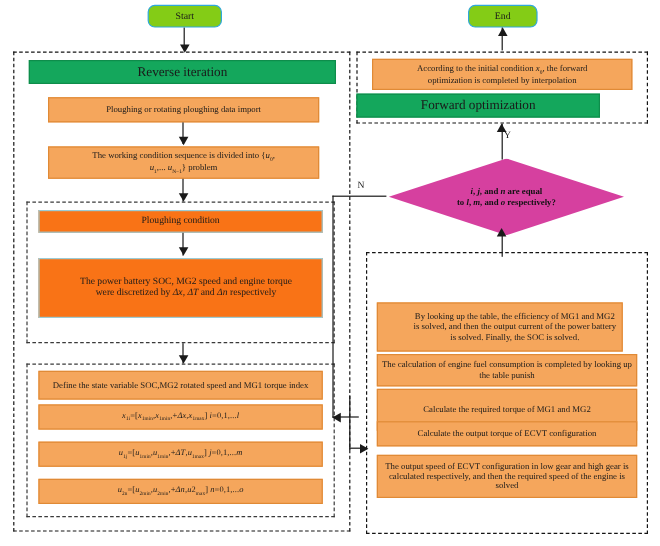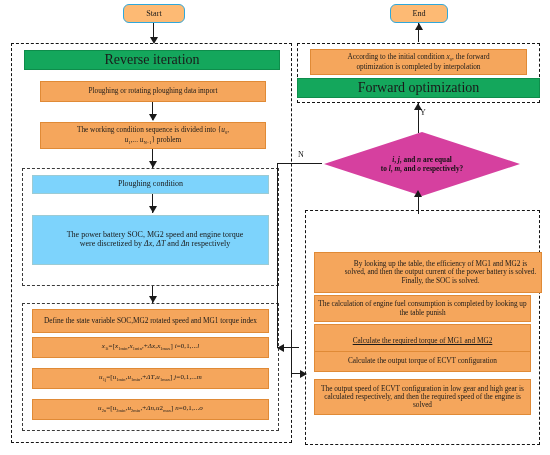--- a/index.html
+++ b/index.html
@@ -31,30 +31,30 @@
     padding: 1px 3px;
   }
   .orange {
     background: #F5A65C;
     border: 0.5px solid #E08A36;
     font-size: 7.3px;
   }
   .green {
     background: #14A75C;
     border: 0.5px solid #0E8D4B;
-    font-size: 14px;
+    font-size: 11px;
   }
   .lightblue {
-    background: #7dd3fc;
+    background: #f97316;
     border: 0.5px solid #9CCBD4;
     font-size: 8px;
     align-items: center;
   }
   .terminal {
-    background: #fdba74;
+    background: #84cc16;
     border: 1px solid #2FA8DC;
     border-radius: 6px;
     font-size: 8.2px;
   }
   .formula {
     font-size: 7px;
     letter-spacing: 0.1px;
   }
 
   
@@ -215,21 +215,21 @@
   <div class="node orange formula" style="left:32px; top:399px; width:237px; height:21px;">
     <span><i>u</i><sub>2n</sub>=[<i>u</i><sub>2min</sub>,<i>u</i><sub>2min</sub>,+<i>Δn</i>,<i>u</i>2<sub>max</sub>] <i>n</i>=0,1,...<i>o</i></span>
   </div>
 
   <div class="dashgroup dash-outer" style="left:297px; top:43px; width:243px; height:60px;"></div>
 
   <div class="node orange" style="left:310px; top:49px; width:217px; height:26px;">
     <span>According to the initial condition <i>x</i><sub>0</sub>, the forward<br>optimization is completed by interpolation</span>
   </div>
 
-  <div class="node green" style="left:297px; top:78px; width:243px; height:20px;">
+  <div class="node green" style="left:297px; top:78px; width:203px; height:20px;">
     <span>Forward optimization</span>
   </div>
 
   <div class="vline" style="left:417.5px; top:103px; height:30px;"></div>
   <div class="arrow-up" style="left:414px; top:103px;"></div>
   <div class="edge-label" style="left:420px; top:108px;">
     <span>Y</span>
   </div>
 
   <div class="diamond-wrap" style="left:324px; top:132px; width:196px; height:64px;font-weight:bold;">
@@ -250,29 +250,29 @@
   <div class="vline" style="left:291px; top:330px; height:45px;"></div>
   <div class="hline" style="left:291px; top:373px; width:14px;"></div>
   <div class="arrow-right" style="left:300px; top:369.5px;"></div>
 
   <div class="vline" style="left:417.5px; top:196px; height:18px;"></div>
   <div class="arrow-up" style="left:414px; top:190px;"></div>
 
   <div class="dashgroup dash-inner" style="left:305px; top:210px; width:235px; height:235px;"></div>
 
 
-  <div class="node orange" style="left:314px; top:252px; width:228px; height:41px;padding-left:28px;">
+  <div class="node orange" style="left:314px; top:252px; width:205px; height:41px;padding-left:28px;">
     <span>By looking up the table, the efficiency of MG1 and MG2 is solved, and then the output current of the power battery is solved. Finally, the SOC is solved.</span>
   </div>
 
   <div class="node orange" style="left:314px; top:295px; width:217px; height:27px;">
     <span>The calculation of engine fuel consumption is completed by looking up the table punish</span>
   </div>
 
-  <div class="node orange" style="left:314px; top:324px; width:217px; height:35px;text-decoration:underline;">
+  <div class="node orange" style="left:314px; top:324px; width:217px; height:35px;">
     <span>Calculate the required torque of MG1 and MG2</span>
   </div>
 
   <div class="node orange" style="left:314px; top:351px; width:217px; height:21px;">
     <span>Calculate the output torque of ECVT configuration</span>
   </div>
 
   <div class="node orange" style="left:314px; top:379px; width:217px; height:36px;">
     <span>The output speed of ECVT configuration in low gear and high gear is calculated respectively, and then the required speed of the engine is solved</span>
   </div>

